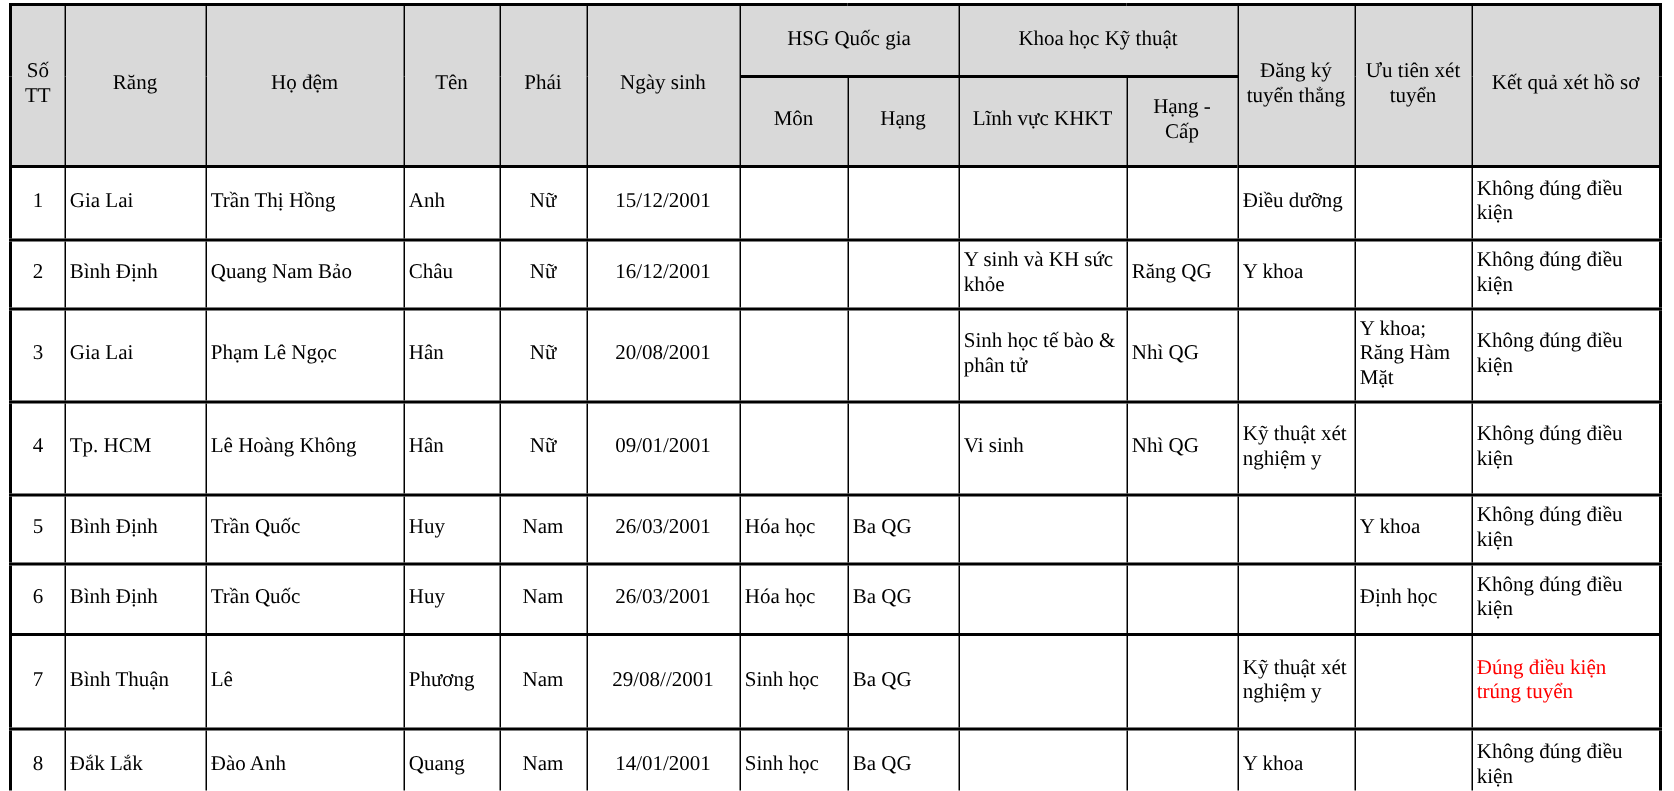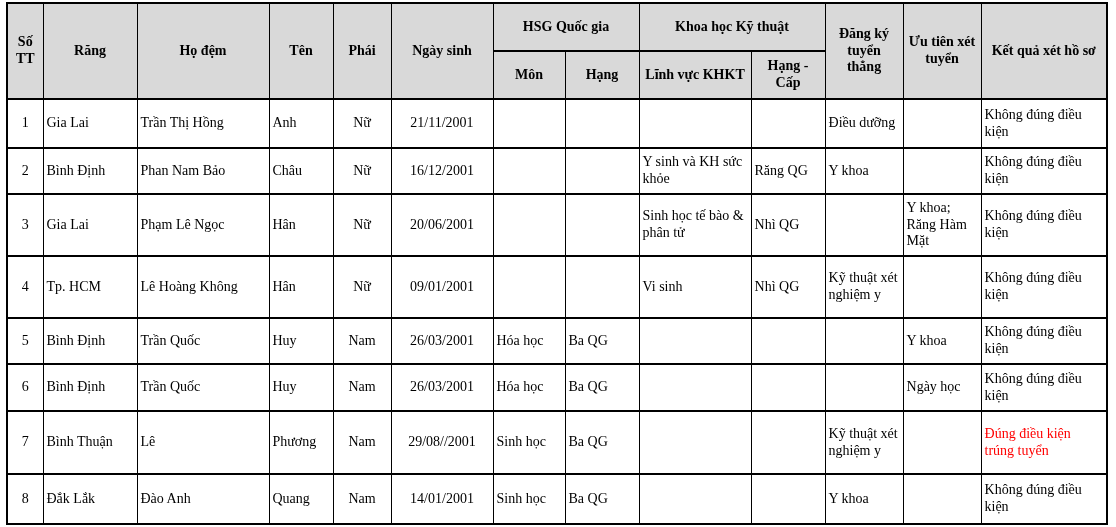--- a/index.html
+++ b/index.html
@@ -15,25 +15,25 @@
     border-left:1px solid #000;
     border-right:1px solid #000;
     border-top:2px solid #000;
     border-bottom:2px solid #000;
     vertical-align:middle;
     overflow:hidden;
     word-wrap:break-word;
   }
   th{
     background:#d9d9d9;
-    font-weight:bold;
+    font-weight:normal;
     text-align:center;
     font-size:14px;
     line-height:1.2;
-    padding:0 5px;
+    padding:12px 5px;
   }
   td{
     font-size:14px;
     line-height:1.18;
     padding:1px 3px;
     text-align:left;
     background:#ffffff;
   }
   .c{text-align:center;}
   .result-pass{color:#ff0000;margin-top:32px;}
@@ -81,51 +81,51 @@
       <th>Hạng - Cấp</th>
     </tr>
   </thead>
   <tbody>
     <tr class="h49">
       <td class="c">1</td>
       <td>Gia Lai</td>
       <td>Trần Thị Hồng</td>
       <td>Anh</td>
       <td class="c">Nữ</td>
-      <td class="c">21/11/2001</td>
+      <td class="c">15/12/2001</td>
       <td></td>
       <td></td>
       <td></td>
       <td></td>
       <td>Điều dưỡng</td>
       <td></td>
       <td>Không đúng điều kiện</td>
     </tr>
     <tr class="h46">
       <td class="c">2</td>
       <td>Bình Định</td>
-      <td>Phan Nam Bảo</td>
+      <td>Quang Nam Bảo</td>
       <td>Châu</td>
       <td class="c">Nữ</td>
       <td class="c">16/12/2001</td>
       <td></td>
       <td></td>
       <td>Y sinh và KH sức khỏe</td>
       <td>Răng QG</td>
       <td>Y khoa</td>
       <td></td>
       <td>Không đúng điều kiện</td>
     </tr>
     <tr class="h62">
       <td class="c">3</td>
       <td>Gia Lai</td>
       <td>Phạm Lê Ngọc</td>
       <td>Hân</td>
       <td class="c">Nữ</td>
-      <td class="c">20/06/2001</td>
+      <td class="c">20/08/2001</td>
       <td></td>
       <td></td>
       <td>Sinh học tế bào &amp; phân tử</td>
       <td>Nhì QG</td>
       <td></td>
       <td>Y khoa; Răng Hàm Mặt</td>
       <td>Không đúng điều kiện</td>
     </tr>
     <tr class="h62">
       <td class="c">4</td>
@@ -162,21 +162,21 @@
       <td>Bình Định</td>
       <td>Trần Quốc</td>
       <td>Huy</td>
       <td class="c">Nam</td>
       <td class="c">26/03/2001</td>
       <td>Hóa học</td>
       <td>Ba QG</td>
       <td></td>
       <td></td>
       <td></td>
-      <td>Ngày học</td>
+      <td>Định học</td>
       <td>Không đúng điều kiện</td>
     </tr>
     <tr class="h63">
       <td class="c">7</td>
       <td>Bình Thuận</td>
       <td>Lê</td>
       <td>Phương</td>
       <td class="c">Nam</td>
       <td class="c">29/08//2001</td>
       <td>Sinh học</td>

